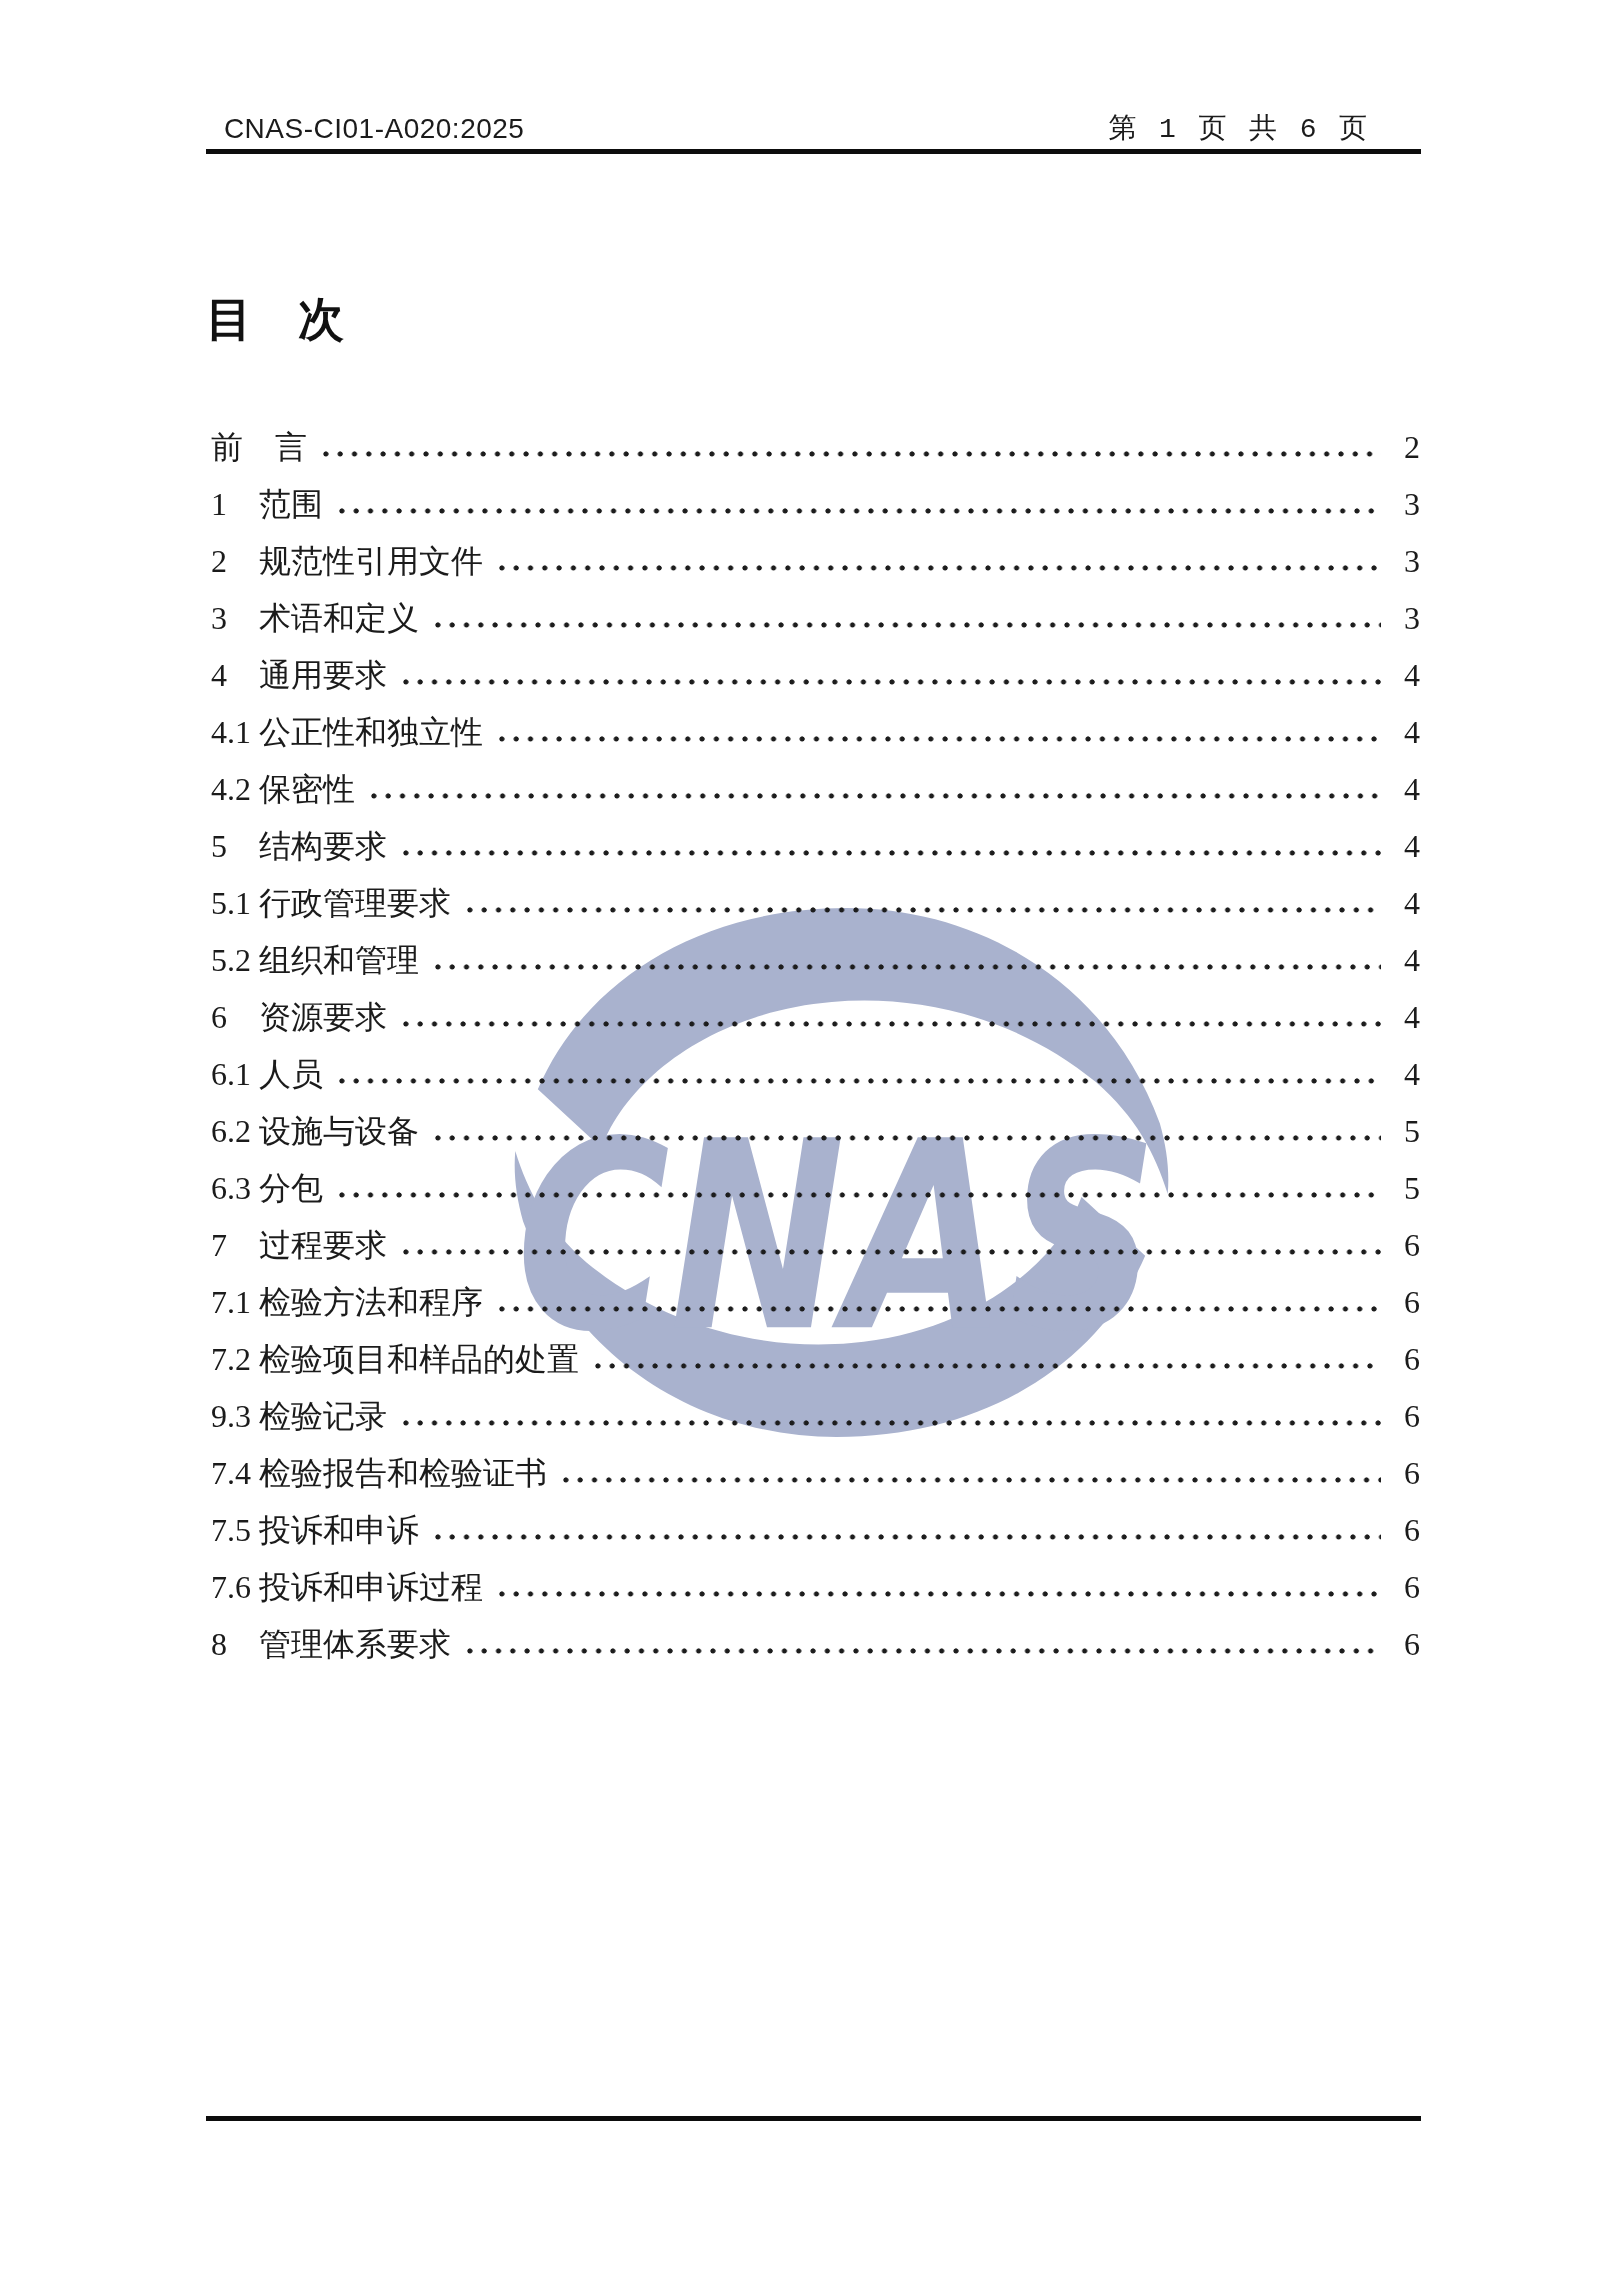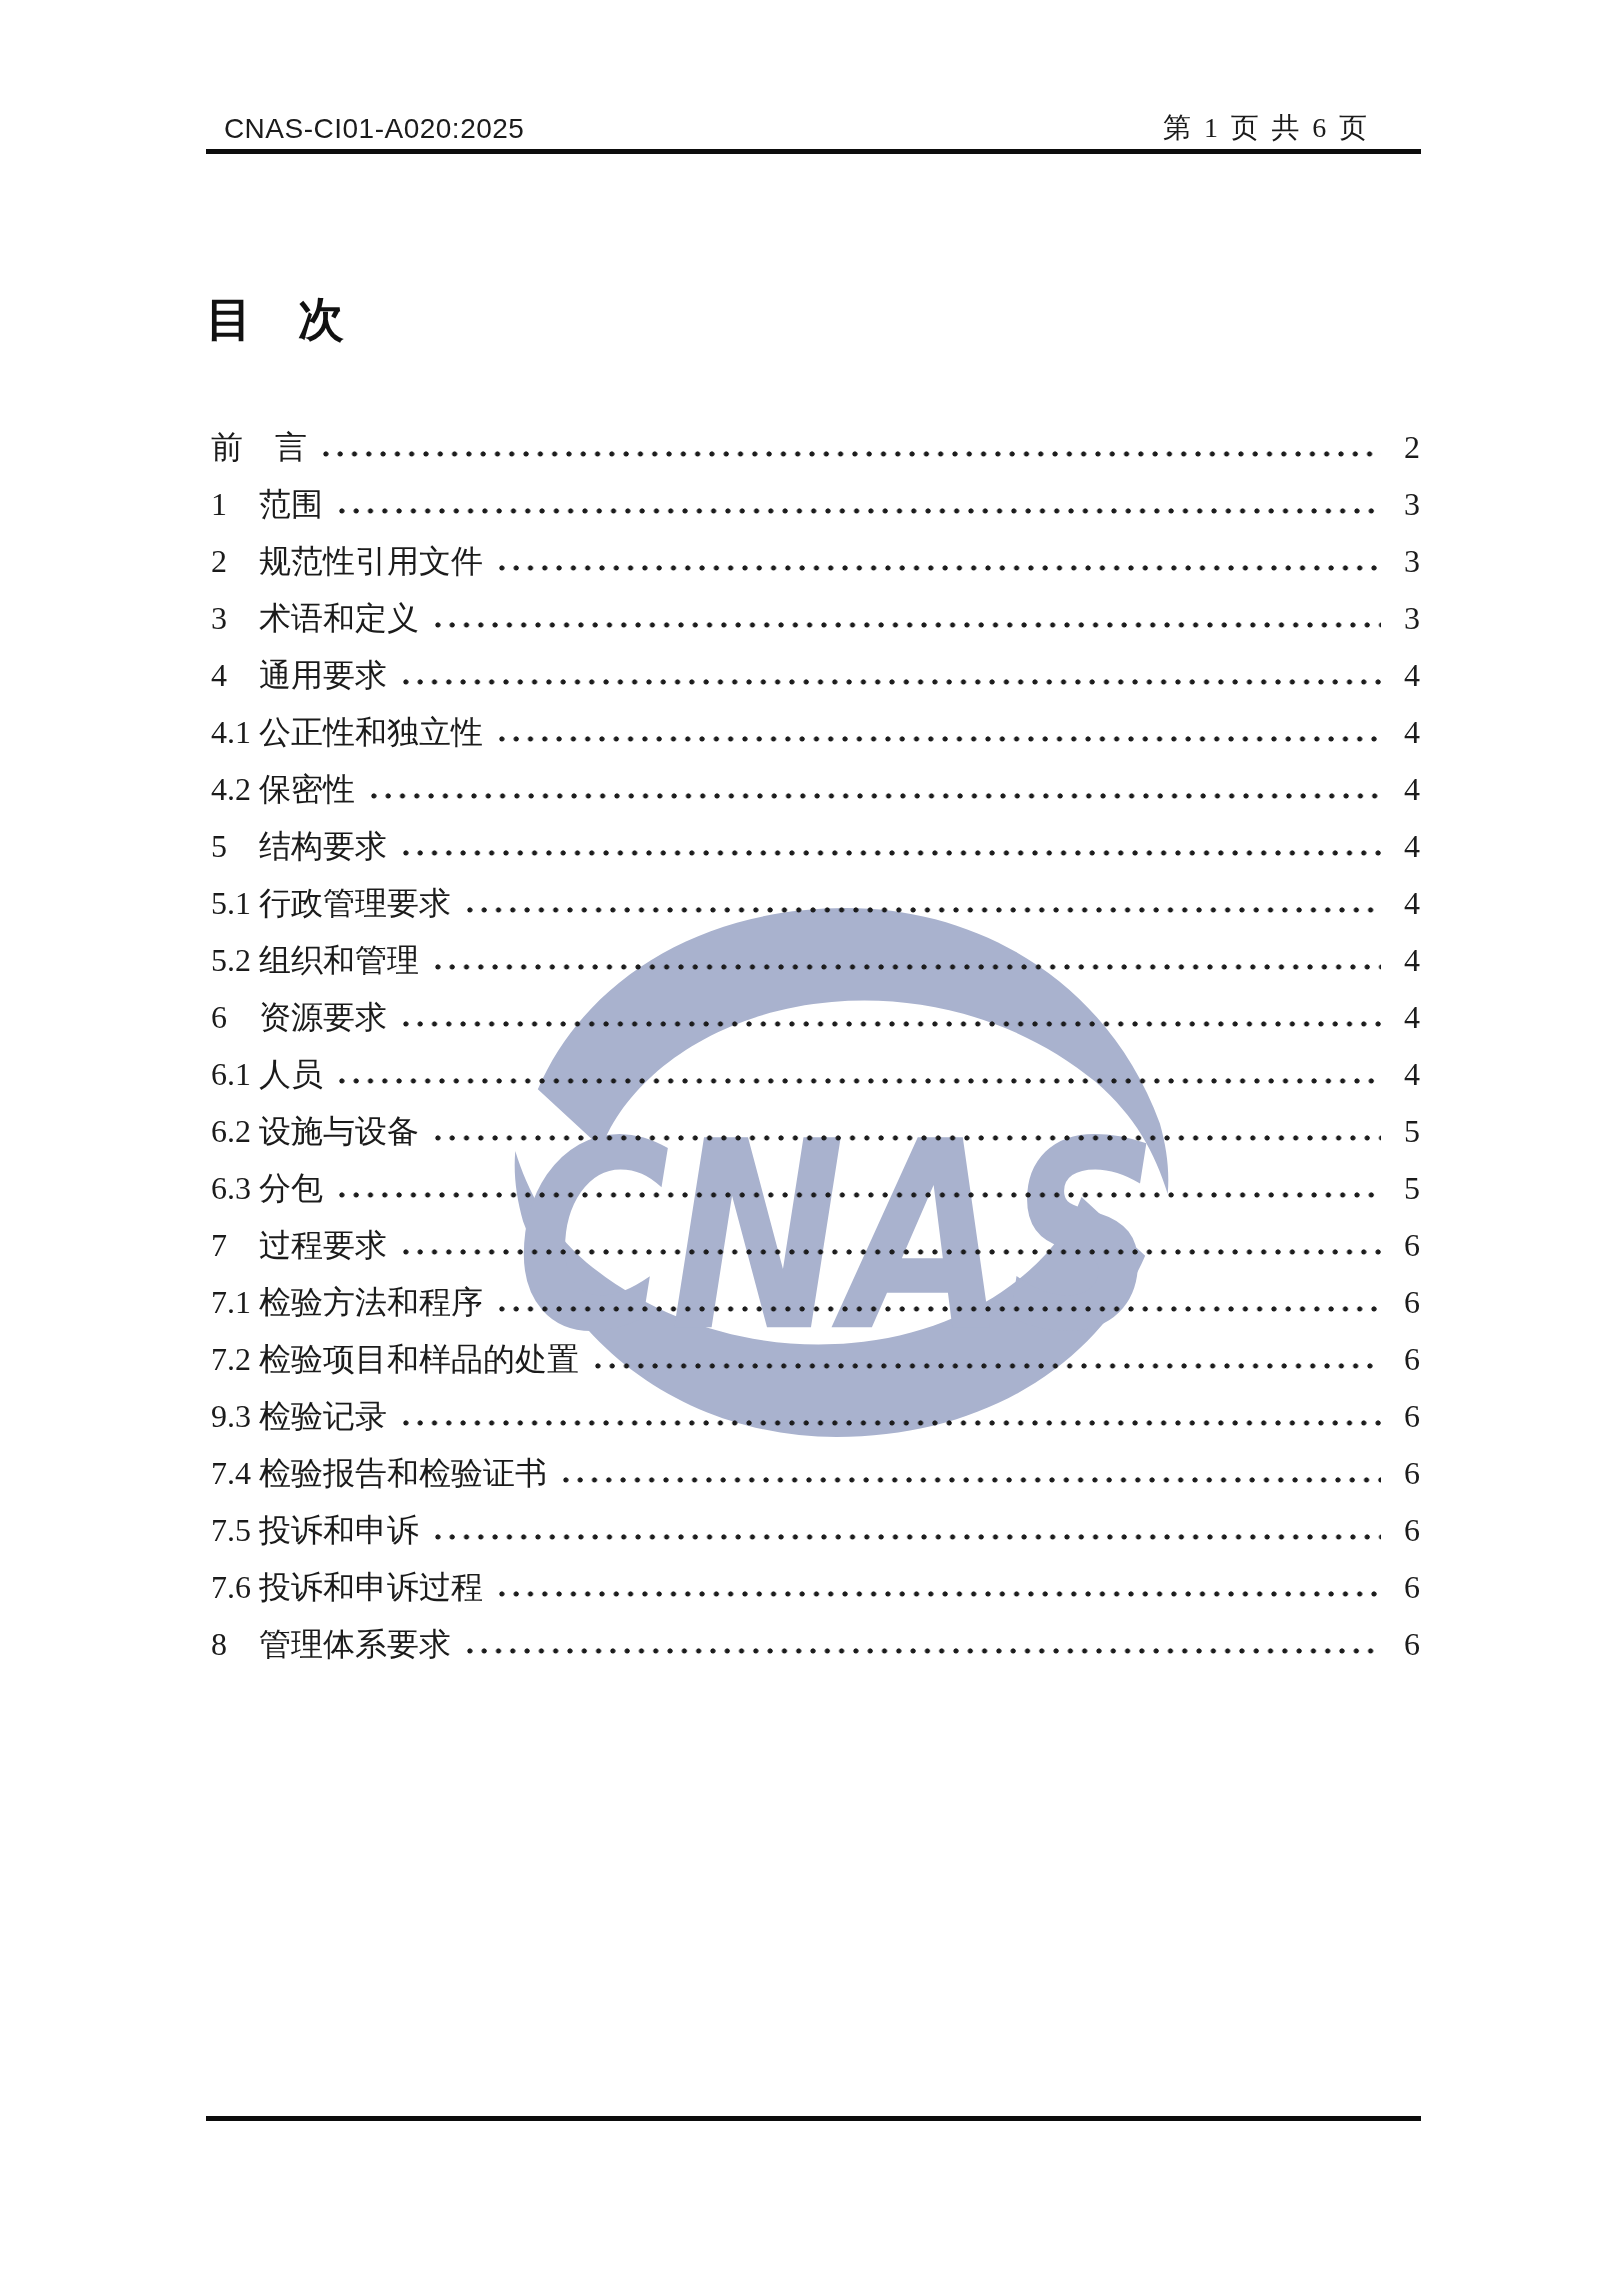--- a/index.html
+++ b/index.html
@@ -13,21 +13,21 @@
   }
   
   .header{position:absolute;left:206px;top:106px;width:1215px;height:43px;z-index:3;}
   .doc-id{
     position:absolute;left:5.9px;bottom:3.9px;
     font-family:"Liberation Sans","DejaVu Sans",sans-serif;
     font-size:28px;letter-spacing:0.5px;white-space:pre;margin-left:12px;
   }
   .page-indicator{
     position:absolute;right:51px;bottom:2px;
-    font-size:28px;letter-spacing:2.9px;white-space:pre;
+    font-size:28px;letter-spacing:2.9px;white-space:pre;font-family:Liberation Mono, monospace;
   }
   .rule{position:absolute;left:206px;width:1215px;height:4.9px;background:#0d0d0d;z-index:3;}
   .rule.top{top:149px;}
   .rule.bottom{top:2116px;}
   
   .page-title{
     position:absolute;left:206px;top:294px;width:1215px;
     text-align:left;
     font-family:"Liberation Sans","DejaVu Sans",sans-serif;
     font-weight:bold;font-size:46px;line-height:51px;

